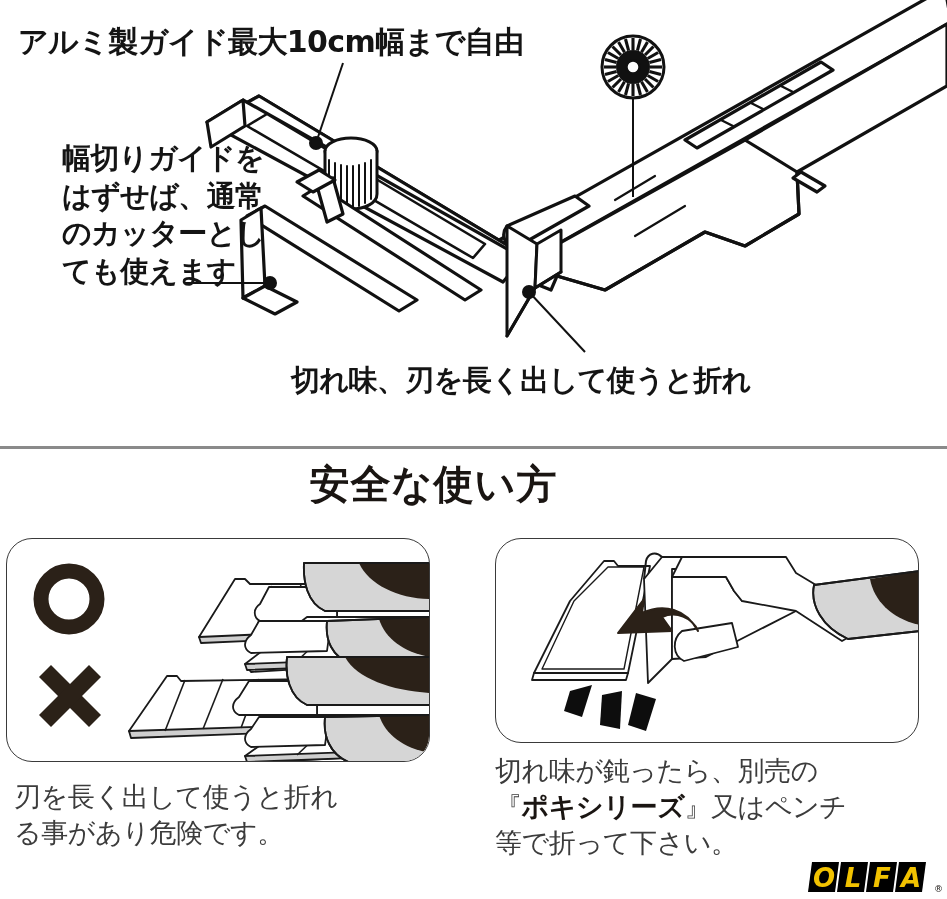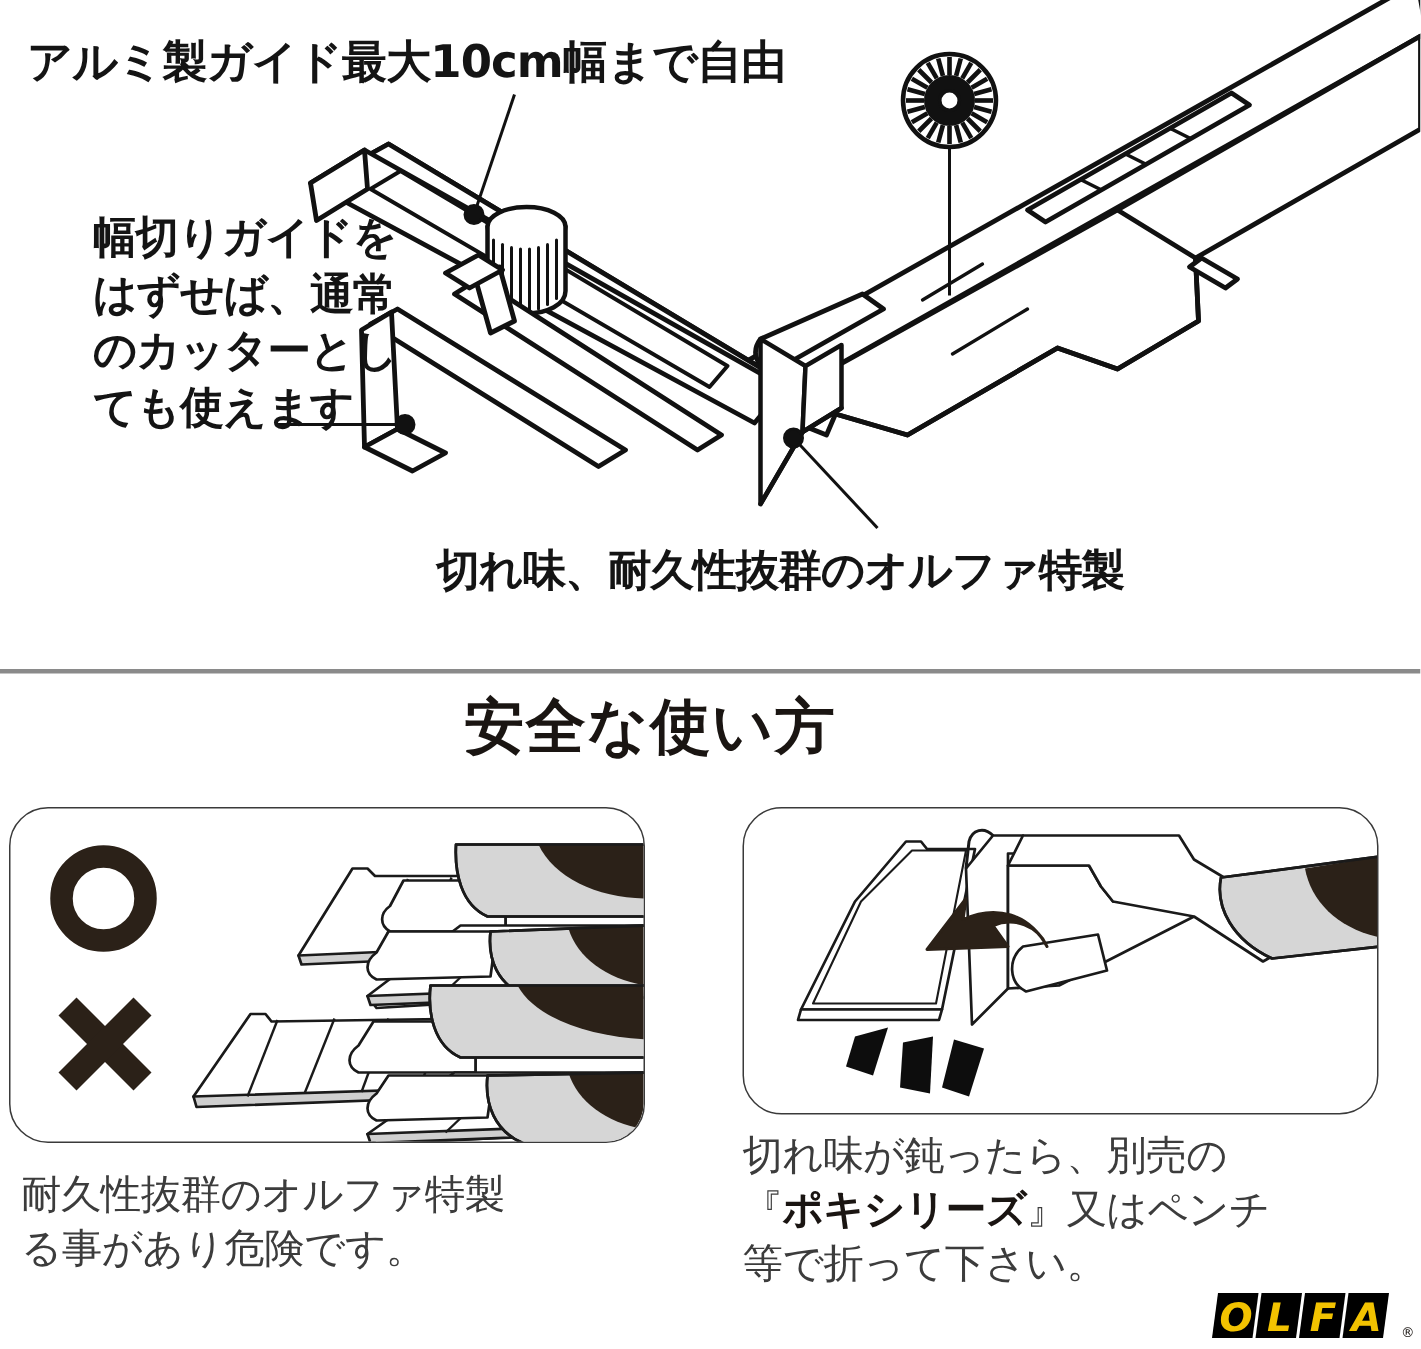--- a/index.html
+++ b/index.html
@@ -244,21 +244,21 @@
   </svg>
 
   <div class="callout" id="callout-top">アルミ製ガイド最大10cm幅まで自由</div>
 
   <div class="callout" id="callout-left">幅切りガイドを
 はずせば、通常
 のカッターとし
 ても使えます</div>
 
 
-  <div class="callout" id="callout-bottom">切れ味、耐久性抜群のオルファ特製</div>
+  <div class="callout" id="callout-bottom">切れ味、刃を長く出して使うと折れ</div>
 
   <div class="divider" id="divider-top"></div>
 
   <div id="section-heading">安全な使い方</div>
 
   <div class="panel" id="panel-left">
     <svg width="424" height="224" viewBox="0 0 424 224">
 
       <g>
         <circle cx="62" cy="60" r="28" fill="none" stroke="#2b2118" stroke-width="15"></circle>
@@ -356,21 +356,21 @@
       </g>
 
       <g fill="#0d0d0d">
         <path d="M 74 152 L 96 146 L 86 178 L 68 172 Z"></path>
         <path d="M 106 156 L 126 152 L 124 190 L 104 186 Z"></path>
         <path d="M 140 154 L 160 160 L 150 192 L 132 186 Z"></path>
       </g>
     </svg>
   </div>
 
-  <div class="caption" id="caption-left">耐久性抜群のオルファ特製
+  <div class="caption" id="caption-left">刃を長く出して使うと折れ
 る事があり危険です。</div>
 
   <div class="caption" id="caption-right"><span>切れ味が鈍ったら、別売の
 『</span><b>ポキシリーズ</b><span>』又はペンチ
 等で折って下さい。</span></div>
 
   <svg id="olfa-logo" viewBox="0 0 126 34">
     <g>
       <polygon points="6,2 33,2 29,32 2,32" fill="#000000"></polygon>
       <polygon points="35,2 62,2 58,32 31,32" fill="#000000"></polygon>

